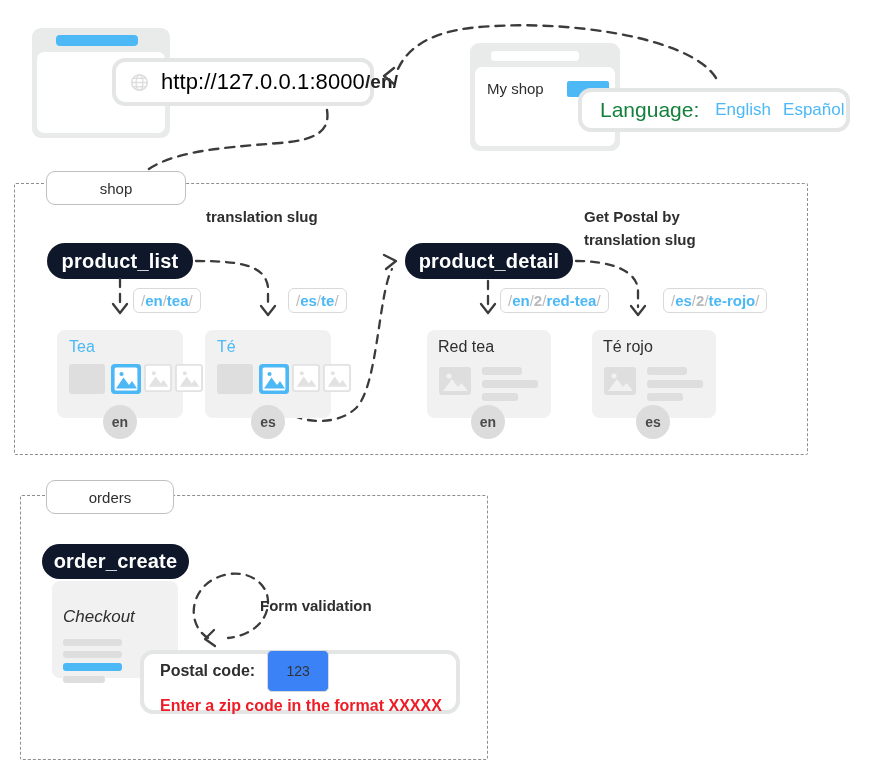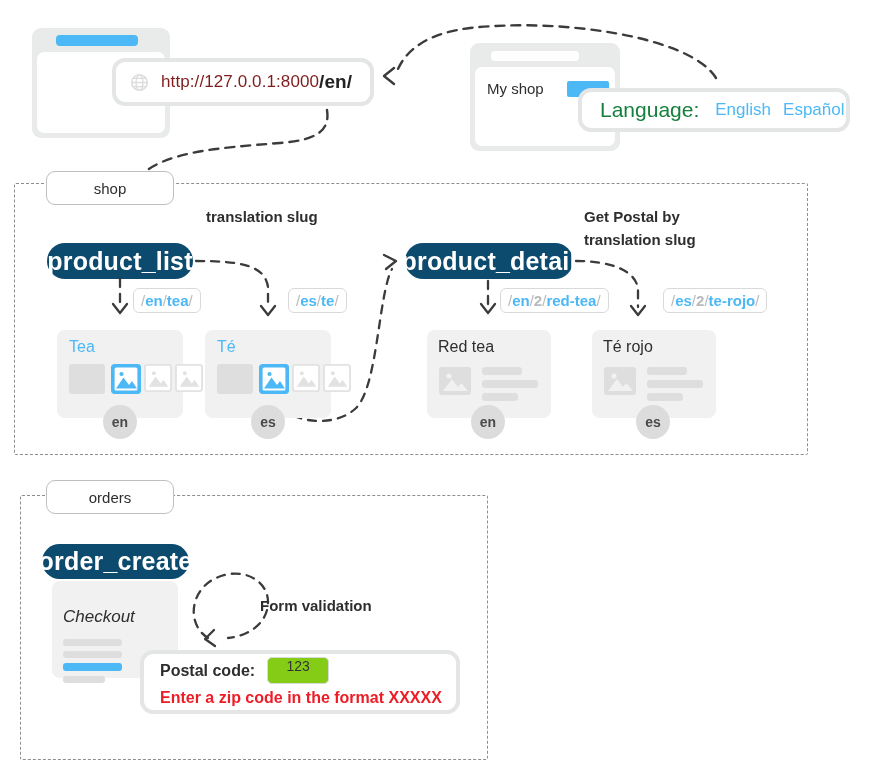--- a/index.html
+++ b/index.html
@@ -17,42 +17,42 @@
   .bar-pill{position:absolute;border-radius:4px;}
 
   
   .callout{
     position:absolute;background:#ffffff;border:4px solid #e4e5e5;border-radius:13px;
     display:flex;align-items:center;box-sizing:border-box;
   }
   .wedge{position:absolute;background:#ececec;}
 
   
-  .url-host{color:#7f1d1d;font-size:17px;letter-spacing:.1px;}
+  .url-host{color:#000000;font-size:22px;letter-spacing:.1px;}
   .url-seg{color:#232323;font-size:19px;font-weight:bold;letter-spacing:.1px;}
 
   .globe{width:19px;height:19px;}
 
   
   .lang-label{font-size:21px;font-weight:normal;color:#15803d;}
   .lang-link{font-size:17px;color:#4cb8f5;font-weight:500;}
 
   
   .group{position:absolute;border:1px dashed #8e8e8e;border-radius:2px;box-sizing:border-box;}
   .group-label{
     position:absolute;background:#ffffff;border:1px solid #bfbfbf;border-radius:9px;
     display:flex;align-items:center;justify-content:center;
     font-size:15px;color:#2e2e2e;box-sizing:border-box;
   }
 
   
   .viewpill{
-    position:absolute;background:#0c4a6e;border-radius:18px;
+    position:absolute;background:#0f172a;border-radius:18px;
     display:flex;align-items:center;justify-content:center;
-    color:#ffffff;font-size:25px;font-weight:bold;letter-spacing:.2px;
+    color:#ffffff;font-size:20px;font-weight:bold;letter-spacing:.2px;
     box-sizing:border-box;
   }
 
   
   .slug{
     position:absolute;background:#ffffff;border:1px solid #d7d9da;border-radius:6px;
     display:flex;align-items:center;justify-content:center;
     font-size:15px;font-weight:bold;white-space:nowrap;box-sizing:border-box;
     padding:0 7px;
   }
@@ -73,22 +73,22 @@
   .ph-box{position:absolute;background:#dedede;border-radius:3px;}
   .line{position:absolute;background:#dedede;border-radius:3px;height:8px;}
   .line.blue{background:#4cb8f5;}
 
   
   .note{position:absolute;font-size:15px;font-weight:bold;color:#2e2e2e;line-height:1.5;}
 
   
   .postal-label{font-size:16px;font-weight:bold;color:#2e2e2e;}
   .postal-input{
-    border:1px solid #d7d9da;border-radius:5px;background:#84cc16;
-    width:62px;height:27px;display:flex;justify-content:center;
+    border:1px solid #d7d9da;border-radius:5px;background:#3b82f6;
+    width:62px;height:42px;display:flex;align-items:center;justify-content:center;
     font-size:14px;color:#333;box-sizing:border-box;
   }
   .postal-err{font-size:16px;font-weight:bold;color:#ee1c25;white-space:nowrap;}
 
   svg{display:block;overflow:visible;}
 </style>
 </head>
 <body>
 
 <div class="wedge" style="left:0;top:0;width:878px;height:770px;background:none;">
@@ -143,21 +143,21 @@
 
     <path d="M 327 110 C 330 130 318 140 280 143 C 215 148 165 152 140 176"></path>
   </g>
 
   <polyline points="394,68 384,76 394,84" fill="none" stroke="#3b3b3b" stroke-width="2.4" stroke-linecap="round" stroke-linejoin="round"></polyline>
 
   <polyline points="131,187 139,196 148,187" fill="none" stroke="#3b3b3b" stroke-width="2.4" stroke-linecap="round" stroke-linejoin="round"></polyline>
 </svg>
 
 <div class="group" style="left:14px;top:183px;width:794px;height:272px;"></div>
-<div class="group-label" style="left:46px;top:171px;width:128px;height:34px;">
+<div class="group-label" style="left:46px;top:171px;width:140px;height:34px;">
   <span>shop</span>
 </div>
 
 <div class="viewpill" style="left:47px;top:243px;width:146px;height:36px;">
   <span>product_list</span>
 </div>
 <div class="viewpill" style="left:405px;top:243px;width:168px;height:36px;">
   <span>product_detail</span>
 </div>
 

